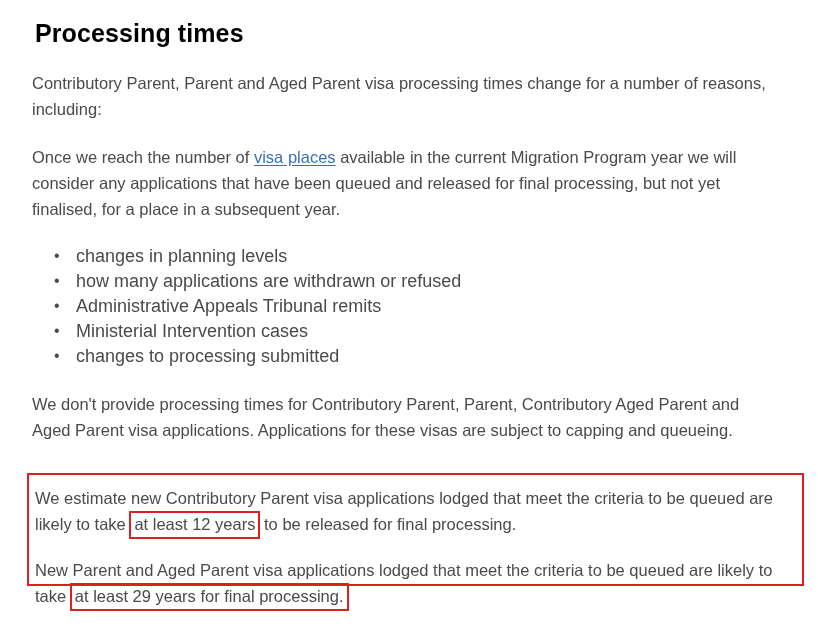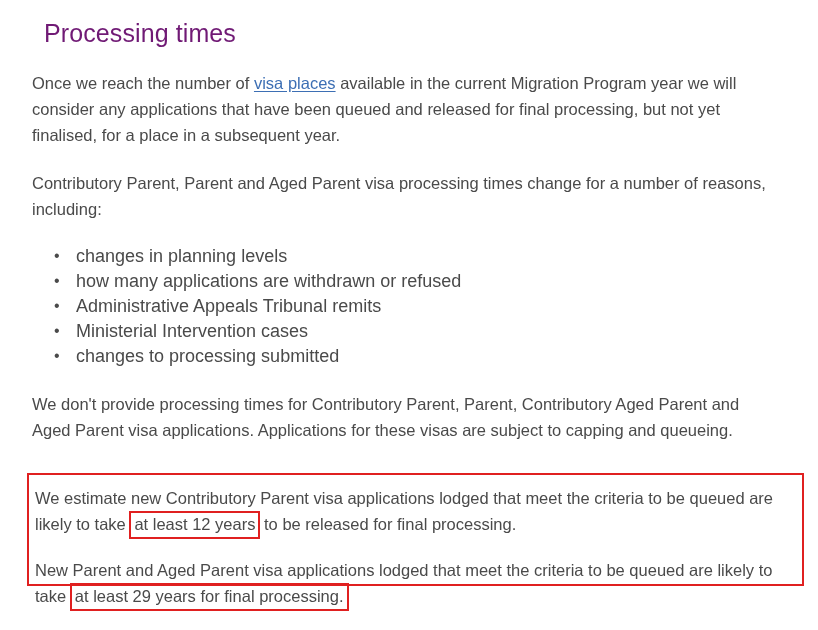--- a/index.html
+++ b/index.html
@@ -17,23 +17,23 @@
   .page {
     position: relative;
     width: 818px;
     height: 630px;
     box-sizing: border-box;
     padding: 18px 40px 0 32px;
   }
   h1.page-title {
     font-size: 25px;
     line-height: 30px;
-    font-weight: normal;
-    color: #701a75;
-    margin: 0 0 22px 12px;
+    font-weight: bold;
+    color: #000000;
+    margin: 0 0 22px 3px;
     letter-spacing: 0.1px;
   }
   p.body-text {
     font-size: 16.5px;
     line-height: 26px;
     margin: 0 0 22px 0;
     color: #4a4a4a;
     max-width: 745px;
   }
   a.inline-link {
@@ -87,23 +87,23 @@
     margin: 0 -1px;
   }
 </style>
 </head>
 <body>
 
 <div class="page">
 
   <h1 class="page-title">Processing times</h1>
 
+  <p class="body-text">Contributory Parent, Parent and Aged Parent visa processing times change for a number of reasons, including:</p>
+
   <p class="body-text"><span>Once we reach the number of </span><a class="inline-link" href="#">visa places</a><span> available in the current Migration Program year we will consider any applications that have been queued and released for final processing, but not yet finalised, for a place in a subsequent year.</span></p>
-
-  <p class="body-text">Contributory Parent, Parent and Aged Parent visa processing times change for a number of reasons, including:</p>
 
   <ul class="bullet-list">
     <li>changes in planning levels</li>
     <li>how many applications are withdrawn or refused</li>
     <li>Administrative Appeals Tribunal remits</li>
     <li>Ministerial Intervention cases</li>
     <li>changes to processing submitted</li>
   </ul>
 
   <p class="body-text">We don't provide processing times for Contributory Parent, Parent, Contributory Aged Parent and Aged Parent visa applications. Applications for these visas are subject to capping and queueing.</p>

